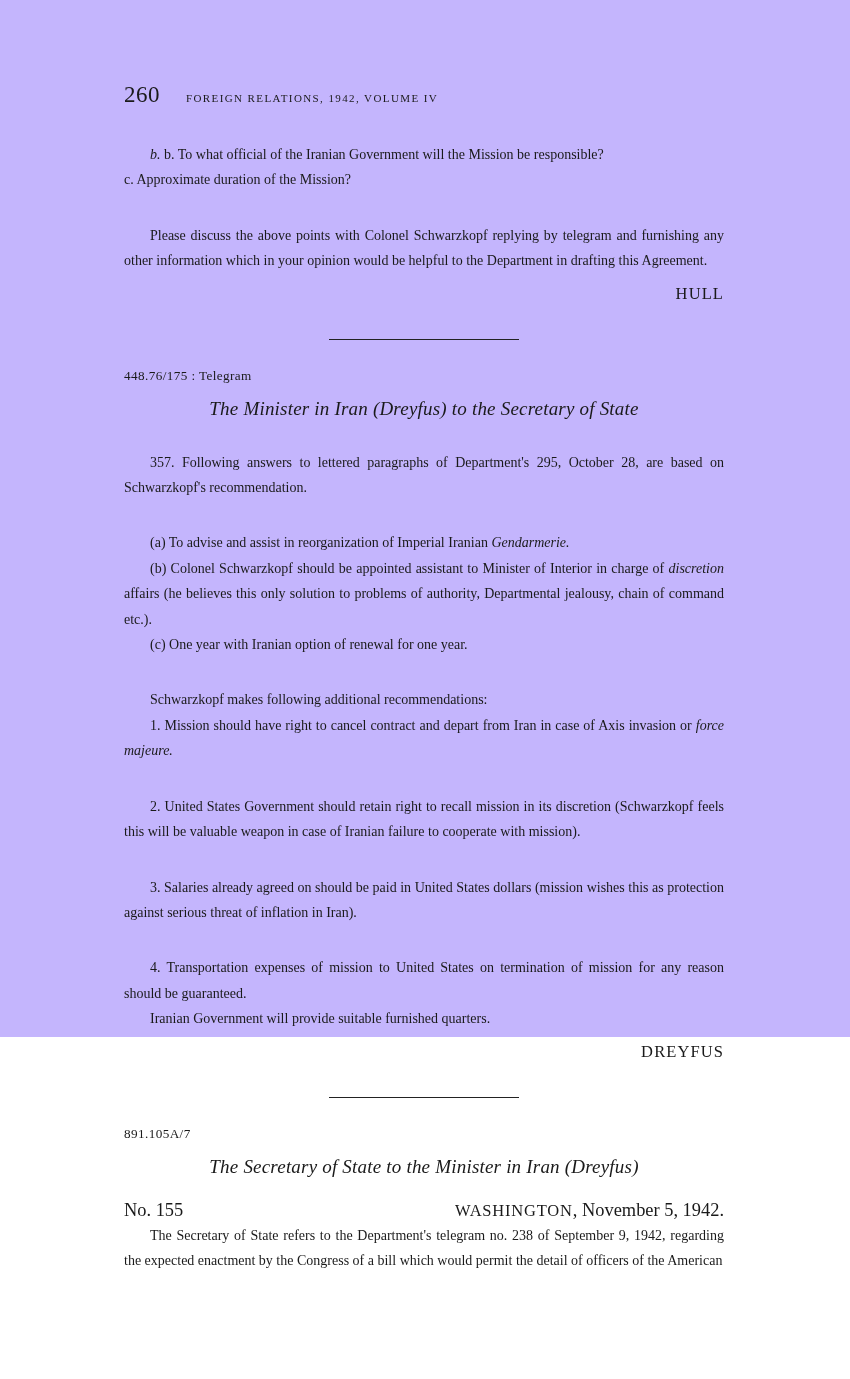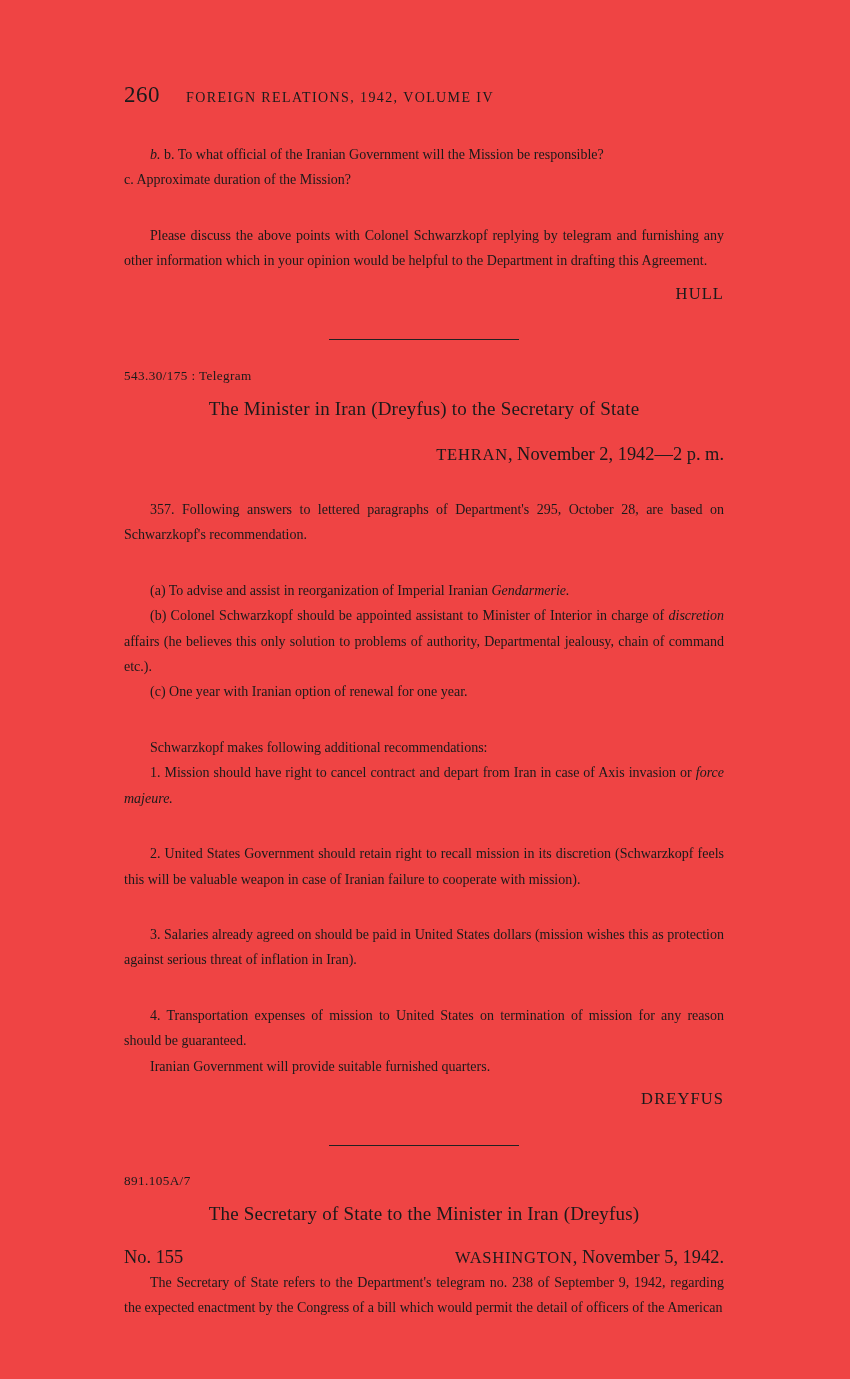--- a/index.html
+++ b/index.html
@@ -12,22 +12,22 @@
     height: 1379px;
     font-family: "Liberation Serif", serif;
     color: #1a1a1a;
     position: relative;
     overflow: hidden;
   }
   .page {
     position: absolute;
     left: 0; top: 0;
     width: 850px;
-    height: 1379px;
-    background: #ef4444;
+    height: 1037px;
+    background: #c4b5fd;
   }
   .content {
     position: absolute;
     left: 124px;
     top: 82px;
     width: 600px;
   }
 
   
   .runhead {
@@ -35,21 +35,21 @@
     align-items: baseline;
     margin-bottom: 34px;
   }
   .folio {
     font-size: 23px;
     letter-spacing: 0.5px;
     margin-right: 26px;
     font-family: "Liberation Serif", serif;
   }
   .runhead-title {
-    font-size: 14px;
+    font-size: 11px;
     letter-spacing: 1.4px;
     font-variant: small-caps;
     text-transform: uppercase;
   }
 
   
   p {
     margin: 0;
     font-size: 14px;
     line-height: 25.4px;
@@ -83,20 +83,21 @@
 
   .filenum {
     font-size: 13.2px;
     letter-spacing: 0.4px;
     margin-bottom: 14px;
     font-family: "Liberation Serif", serif;
   }
 
   .doc-title {
     text-align: center;
+    font-style: italic;
     font-size: 19px;
     letter-spacing: 0.2px;
     margin-bottom: 22px;
   }
 
   .dateline {
     text-align: right;
     font-size: 18.4px;
     line-height: 25.4px;
   }
@@ -133,25 +134,24 @@
 
     <p class="indent"><span class="it">b.</span> <span>b. To what official of the Iranian Government will the Mission be responsible?</span></p>
     <p><span>c. Approximate duration of the Mission?</span></p>
 
     <p class="indent gap">Please discuss the above points with Colonel Schwarzkopf replying by telegram and furnishing any other information which in your opinion would be helpful to the Department in drafting this Agreement.</p>
 
     <div class="sig">Hull</div>
 
     <div class="rule-wrap"><span class="rule"></span></div>
 
-    <div class="filenum">543.30/175 : Telegram</div>
+    <div class="filenum">448.76/175 : Telegram</div>
 
     <div class="doc-title"><span>The Minister in Iran (</span><span>Dreyfus</span><span>) to the Secretary of State</span></div>
 
-    <div class="dateline"><span class="sc">Tehran</span><span>, November 2, 1942—2 p. m.</span></div>
 
     <p class="indent gap">357. Following answers to lettered paragraphs of Department's 295, October 28, are based on Schwarzkopf's recommendation.</p>
 
     <p class="indent gap"><span>(a) To advise and assist in reorganization of Imperial Iranian </span><span class="it">Gendarmerie.</span></p>
 
     <p class="indent"><span>(b) Colonel Schwarzkopf should be appointed assistant to Minister of Interior in charge of </span><span class="it">discretion</span><span> affairs (he believes this only solution to problems of authority, Departmental jealousy, chain of command etc.).</span></p>
 
     <p class="indent">(c) One year with Iranian option of renewal for one year.</p>
 
     <p class="indent gap">Schwarzkopf makes following additional recommendations:</p>

